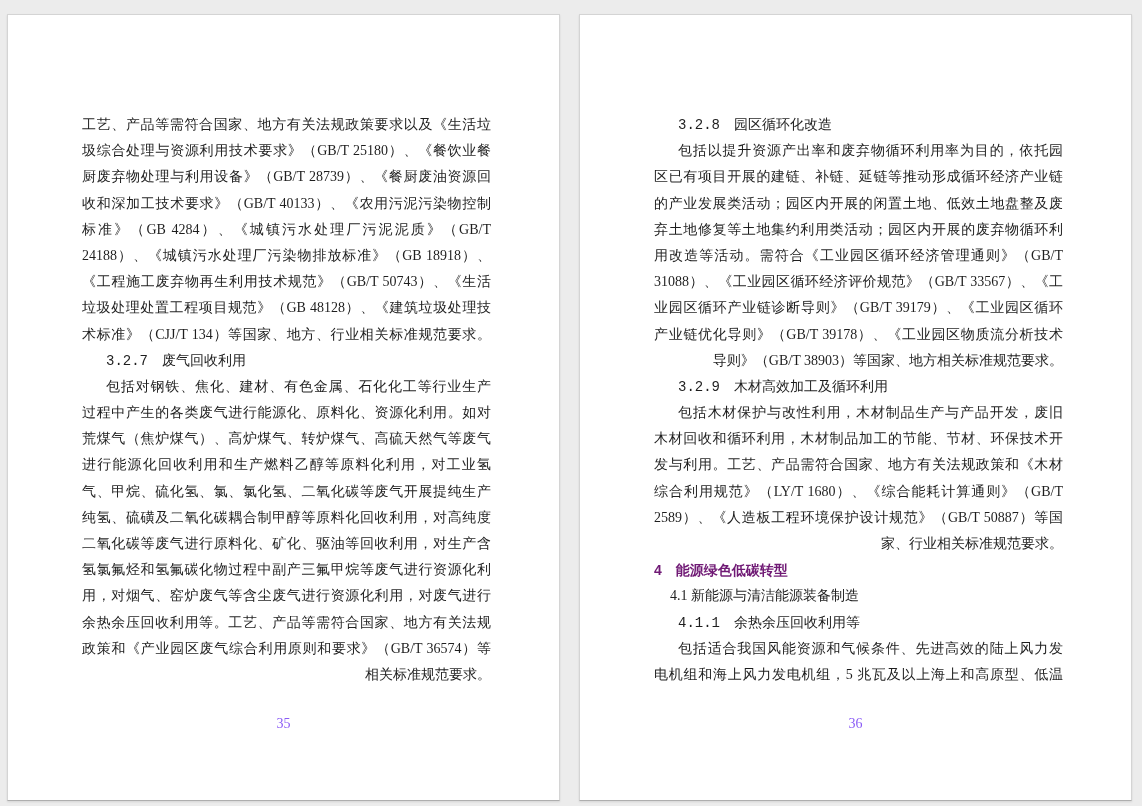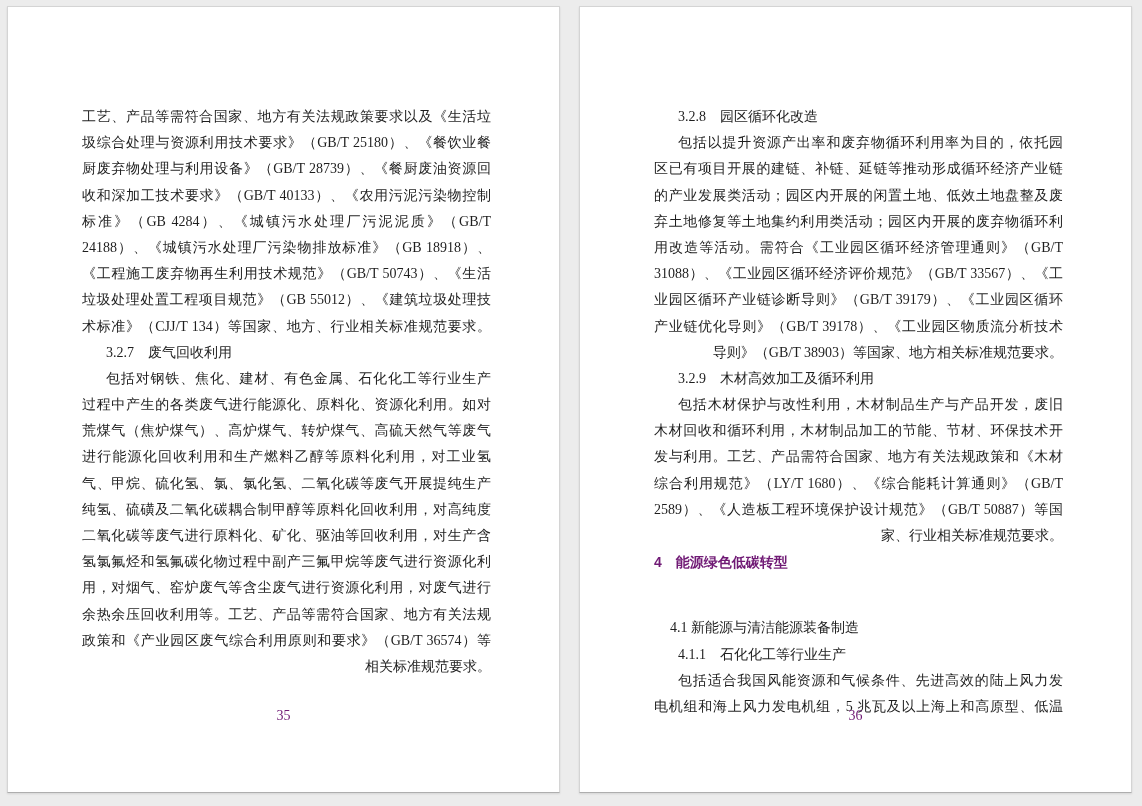--- a/index.html
+++ b/index.html
@@ -10,21 +10,21 @@
   }
   .viewer {
     position: relative;
     width: 1142px;
     height: 806px;
     background: #ececec;
     overflow: hidden;
   }
   .page {
     position: absolute;
-    top: 6px;
+    top: 14px;
     width: 553px;
     height: 787px;
     background: #ffffff;
     border: 1px solid #d4d4d4;
     border-bottom-color: #aeaeae;
     box-shadow: 0 1px 2px rgba(0,0,0,0.10);
     box-sizing: border-box;
   }
   .page-left  { left: 7px; }
   .page-right { left: 579px; }
@@ -46,53 +46,53 @@
   .line.j, .line.jf {
     white-space: normal;
     text-align: justify;
     text-align-last: justify;
   }
   
   .line.jf { padding-left: 24px; }
   
   .line.last { text-align: right; }
   
-  .line.h3 { padding-left: 24px; }
-  .line.h2 { padding-left: 16px; margin-top: 40px; }
+  .line.h3 { padding-left: 24px; font-family: Liberation Mono, monospace; }
+  .line.h2 { padding-left: 16px; }
   
   .line.h1 {
     font-family: "Liberation Sans", "DejaVu Sans", sans-serif;
     font-weight: bold;
     color: #701a75;
   }
   .pageno {
     position: absolute;
     left: 0;
     bottom: 68px;
     width: 100%;
     text-align: center;
     font-size: 14px;
-    color: #701a75;
+    color: #8b5cf6;
   }
 </style>
 </head>
 <body>
 
 <div class="viewer">
 
   <div class="page page-left">
     <div class="content">
         <div class="line j">工艺、产品等需符合国家、地方有关法规政策要求以及《生活垃</div>
         <div class="line j">圾综合处理与资源利用技术要求》（GB/T 25180）、《餐饮业餐</div>
         <div class="line j">厨废弃物处理与利用设备》（GB/T 28739）、《餐厨废油资源回</div>
         <div class="line j">收和深加工技术要求》（GB/T 40133）、《农用污泥污染物控制</div>
         <div class="line j">标准》（GB 4284）、《城镇污水处理厂污泥泥质》（GB/T</div>
         <div class="line j">24188）、《城镇污水处理厂污染物排放标准》（GB 18918）、</div>
         <div class="line j">《工程施工废弃物再生利用技术规范》（GB/T 50743）、《生活</div>
-        <div class="line j">垃圾处理处置工程项目规范》（GB 55012）、《建筑垃圾处理技</div>
+        <div class="line j">垃圾处理处置工程项目规范》（GB 48128）、《建筑垃圾处理技</div>
         <div class="line j">术标准》（CJJ/T 134）等国家、地方、行业相关标准规范要求。</div>
         <div class="line h3">3.2.7　废气回收利用</div>
         <div class="line jf">包括对钢铁、焦化、建材、有色金属、石化化工等行业生产</div>
         <div class="line j">过程中产生的各类废气进行能源化、原料化、资源化利用。如对</div>
         <div class="line j">荒煤气（焦炉煤气）、高炉煤气、转炉煤气、高硫天然气等废气</div>
         <div class="line j">进行能源化回收利用和生产燃料乙醇等原料化利用，对工业氢</div>
         <div class="line j">气、甲烷、硫化氢、氯、氯化氢、二氧化碳等废气开展提纯生产</div>
         <div class="line j">纯氢、硫磺及二氧化碳耦合制甲醇等原料化回收利用，对高纯度</div>
         <div class="line j">二氧化碳等废气进行原料化、矿化、驱油等回收利用，对生产含</div>
         <div class="line j">氢氯氟烃和氢氟碳化物过程中副产三氟甲烷等废气进行资源化利</div>
@@ -118,20 +118,20 @@
         <div class="line last">导则》（GB/T 38903）等国家、地方相关标准规范要求。</div>
         <div class="line h3">3.2.9　木材高效加工及循环利用</div>
         <div class="line jf">包括木材保护与改性利用，木材制品生产与产品开发，废旧</div>
         <div class="line j">木材回收和循环利用，木材制品加工的节能、节材、环保技术开</div>
         <div class="line j">发与利用。工艺、产品需符合国家、地方有关法规政策和《木材</div>
         <div class="line j">综合利用规范》（LY/T 1680）、《综合能耗计算通则》（GB/T</div>
         <div class="line j">2589）、《人造板工程环境保护设计规范》（GB/T 50887）等国</div>
         <div class="line last">家、行业相关标准规范要求。</div>
         <div class="line h1">4　能源绿色低碳转型</div>
         <div class="line h2">4.1 新能源与清洁能源装备制造</div>
-        <div class="line h3">4.1.1　石化化工等行业生产</div>
+        <div class="line h3">4.1.1　余热余压回收利用等</div>
         <div class="line jf">包括适合我国风能资源和气候条件、先进高效的陆上风力发</div>
         <div class="line j">电机组和海上风力发电机组，5 兆瓦及以上海上和高原型、低温</div>
       </div>
     <div class="pageno">36</div>
   </div>
 
 </div>
 
 </body></html>

